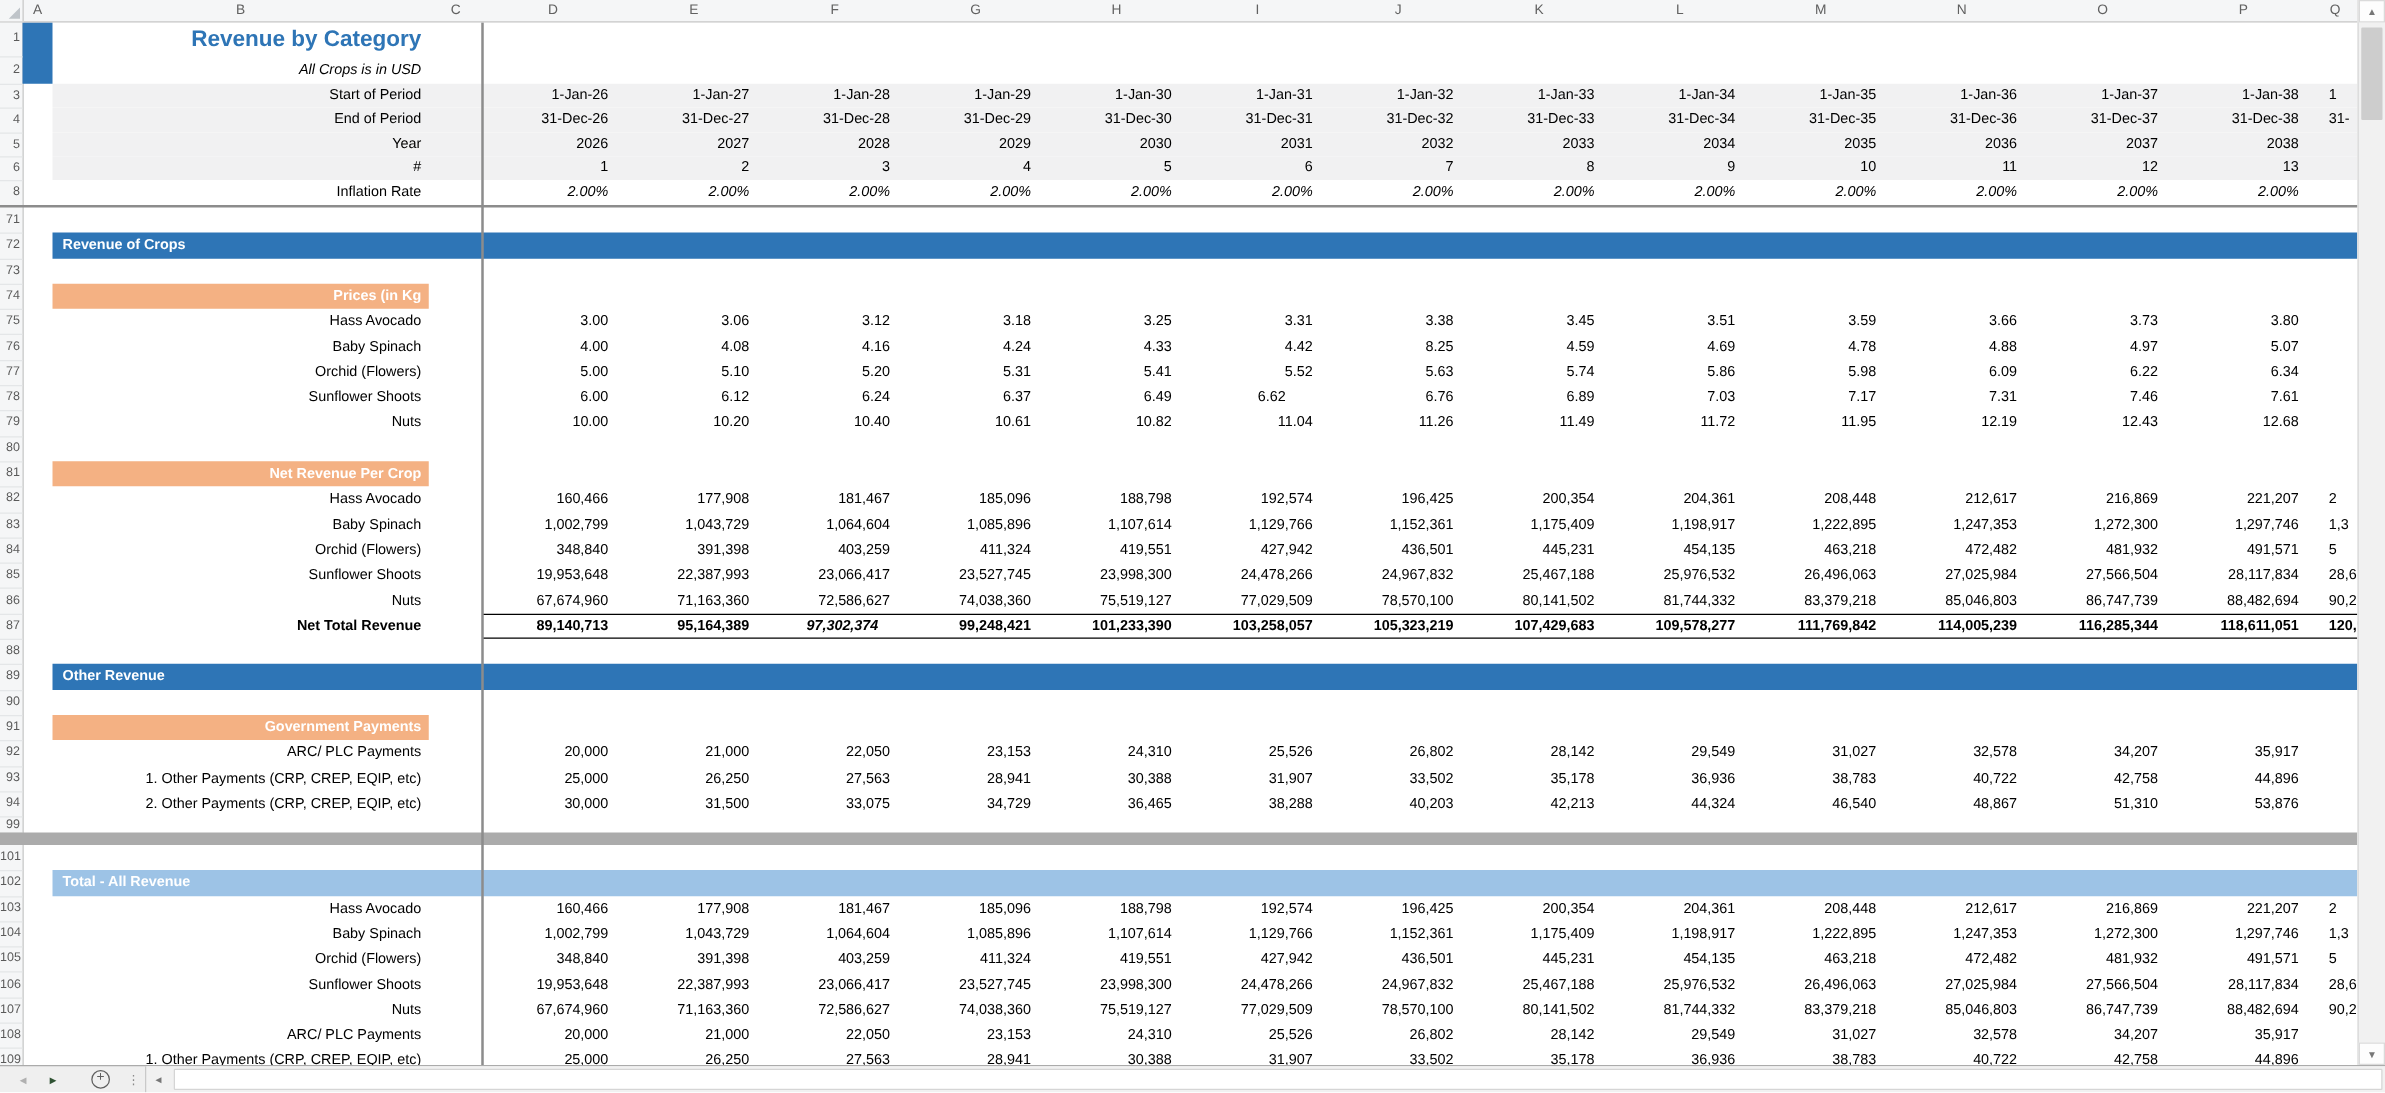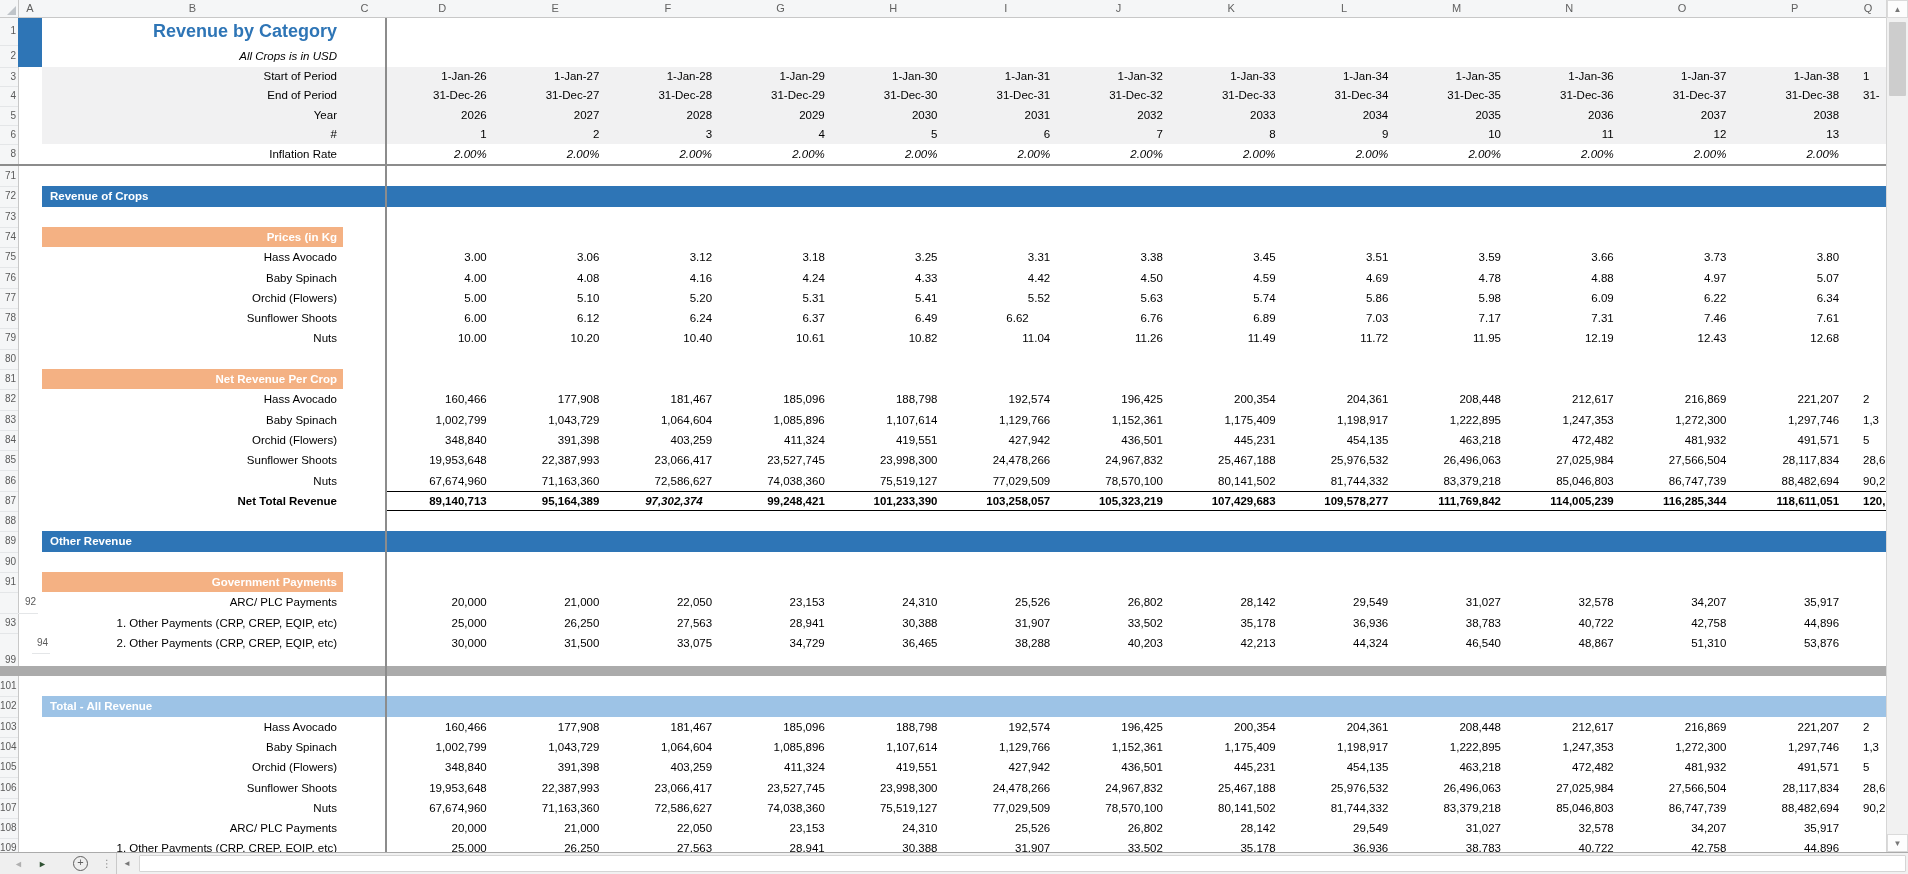--- a/index.html
+++ b/index.html
@@ -213,21 +213,21 @@
         </div>
         <div class="sheet-row" style="top: 267.5px; height: 20.3px;">
           <div class="gut" style="line-height: 20.3px;">76</div>
           <div class="lab" style="line-height: 20.3px;">Baby Spinach</div>
           <div class="cell" style="left: 386px; width: 112.7px; line-height: 20.3px;">4.00</div>
           <div class="cell" style="left: 498.7px; width: 112.7px; line-height: 20.3px;">4.08</div>
           <div class="cell" style="left: 611.4px; width: 112.7px; line-height: 20.3px;">4.16</div>
           <div class="cell" style="left: 724.1px; width: 112.7px; line-height: 20.3px;">4.24</div>
           <div class="cell" style="left: 836.8px; width: 112.7px; line-height: 20.3px;">4.33</div>
           <div class="cell" style="left: 949.5px; width: 112.7px; line-height: 20.3px;">4.42</div>
-          <div class="cell" style="left: 1062.2px; width: 112.7px; line-height: 20.3px;">4.50</div>
+          <div class="cell" style="left: 1062.2px; width: 112.7px; line-height: 20.3px;">8.25</div>
           <div class="cell" style="left: 1174.9px; width: 112.7px; line-height: 20.3px;">4.59</div>
           <div class="cell" style="left: 1287.6px; width: 112.7px; line-height: 20.3px;">4.69</div>
           <div class="cell" style="left: 1400.3px; width: 112.7px; line-height: 20.3px;">4.78</div>
           <div class="cell" style="left: 1513px; width: 112.7px; line-height: 20.3px;">4.88</div>
           <div class="cell" style="left: 1625.7px; width: 112.7px; line-height: 20.3px;">4.97</div>
           <div class="cell" style="left: 1738.4px; width: 112.7px; line-height: 20.3px;">5.07</div>
         </div>
         <div class="sheet-row" style="top: 287.8px; height: 20.3px;">
           <div class="gut" style="line-height: 20.3px;">77</div>
           <div class="lab" style="line-height: 20.3px;">Orchid (Flowers)</div>
@@ -403,21 +403,21 @@
           <div class="bandblue" style="line-height: 20.3px;">Other Revenue</div>
         </div>
         <div class="sheet-row" style="top: 551.7px; height: 20.3px;">
           <div class="gut" style="line-height: 20.3px;">90</div>
         </div>
         <div class="sheet-row" style="top: 572px; height: 20.3px;">
           <div class="gut" style="line-height: 20.3px;">91</div>
           <div class="bandorange" style="line-height: 20.3px;">Government Payments</div>
         </div>
         <div class="sheet-row" style="top: 592.3px; height: 20.3px;">
-          <div class="gut" style="line-height: 20.3px; padding-left: 20px;">92</div>
+          <div class="gut" style="line-height: 20.3px;">92</div>
           <div class="lab" style="line-height: 20.3px;">ARC/ PLC Payments</div>
           <div class="cell" style="left: 386px; width: 112.7px; line-height: 20.3px;">20,000</div>
           <div class="cell" style="left: 498.7px; width: 112.7px; line-height: 20.3px;">21,000</div>
           <div class="cell" style="left: 611.4px; width: 112.7px; line-height: 20.3px;">22,050</div>
           <div class="cell" style="left: 724.1px; width: 112.7px; line-height: 20.3px;">23,153</div>
           <div class="cell" style="left: 836.8px; width: 112.7px; line-height: 20.3px;">24,310</div>
           <div class="cell" style="left: 949.5px; width: 112.7px; line-height: 20.3px;">25,526</div>
           <div class="cell" style="left: 1062.2px; width: 112.7px; line-height: 20.3px;">26,802</div>
           <div class="cell" style="left: 1174.9px; width: 112.7px; line-height: 20.3px;">28,142</div>
           <div class="cell" style="left: 1287.6px; width: 112.7px; line-height: 20.3px;">29,549</div>
@@ -437,21 +437,21 @@
           <div class="cell" style="left: 949.5px; width: 112.7px; line-height: 20.3px;">31,907</div>
           <div class="cell" style="left: 1062.2px; width: 112.7px; line-height: 20.3px;">33,502</div>
           <div class="cell" style="left: 1174.9px; width: 112.7px; line-height: 20.3px;">35,178</div>
           <div class="cell" style="left: 1287.6px; width: 112.7px; line-height: 20.3px;">36,936</div>
           <div class="cell" style="left: 1400.3px; width: 112.7px; line-height: 20.3px;">38,783</div>
           <div class="cell" style="left: 1513px; width: 112.7px; line-height: 20.3px;">40,722</div>
           <div class="cell" style="left: 1625.7px; width: 112.7px; line-height: 20.3px;">42,758</div>
           <div class="cell" style="left: 1738.4px; width: 112.7px; line-height: 20.3px;">44,896</div>
         </div>
         <div class="sheet-row" style="top: 632.9px; height: 20.3px;">
-          <div class="gut" style="line-height: 20.3px; margin-left: 32px;">94</div>
+          <div class="gut" style="line-height: 20.3px;">94</div>
           <div class="lab" style="line-height: 20.3px;">2. Other Payments (CRP, CREP, EQIP, etc)</div>
           <div class="cell" style="left: 386px; width: 112.7px; line-height: 20.3px;">30,000</div>
           <div class="cell" style="left: 498.7px; width: 112.7px; line-height: 20.3px;">31,500</div>
           <div class="cell" style="left: 611.4px; width: 112.7px; line-height: 20.3px;">33,075</div>
           <div class="cell" style="left: 724.1px; width: 112.7px; line-height: 20.3px;">34,729</div>
           <div class="cell" style="left: 836.8px; width: 112.7px; line-height: 20.3px;">36,465</div>
           <div class="cell" style="left: 949.5px; width: 112.7px; line-height: 20.3px;">38,288</div>
           <div class="cell" style="left: 1062.2px; width: 112.7px; line-height: 20.3px;">40,203</div>
           <div class="cell" style="left: 1174.9px; width: 112.7px; line-height: 20.3px;">42,213</div>
           <div class="cell" style="left: 1287.6px; width: 112.7px; line-height: 20.3px;">44,324</div>

